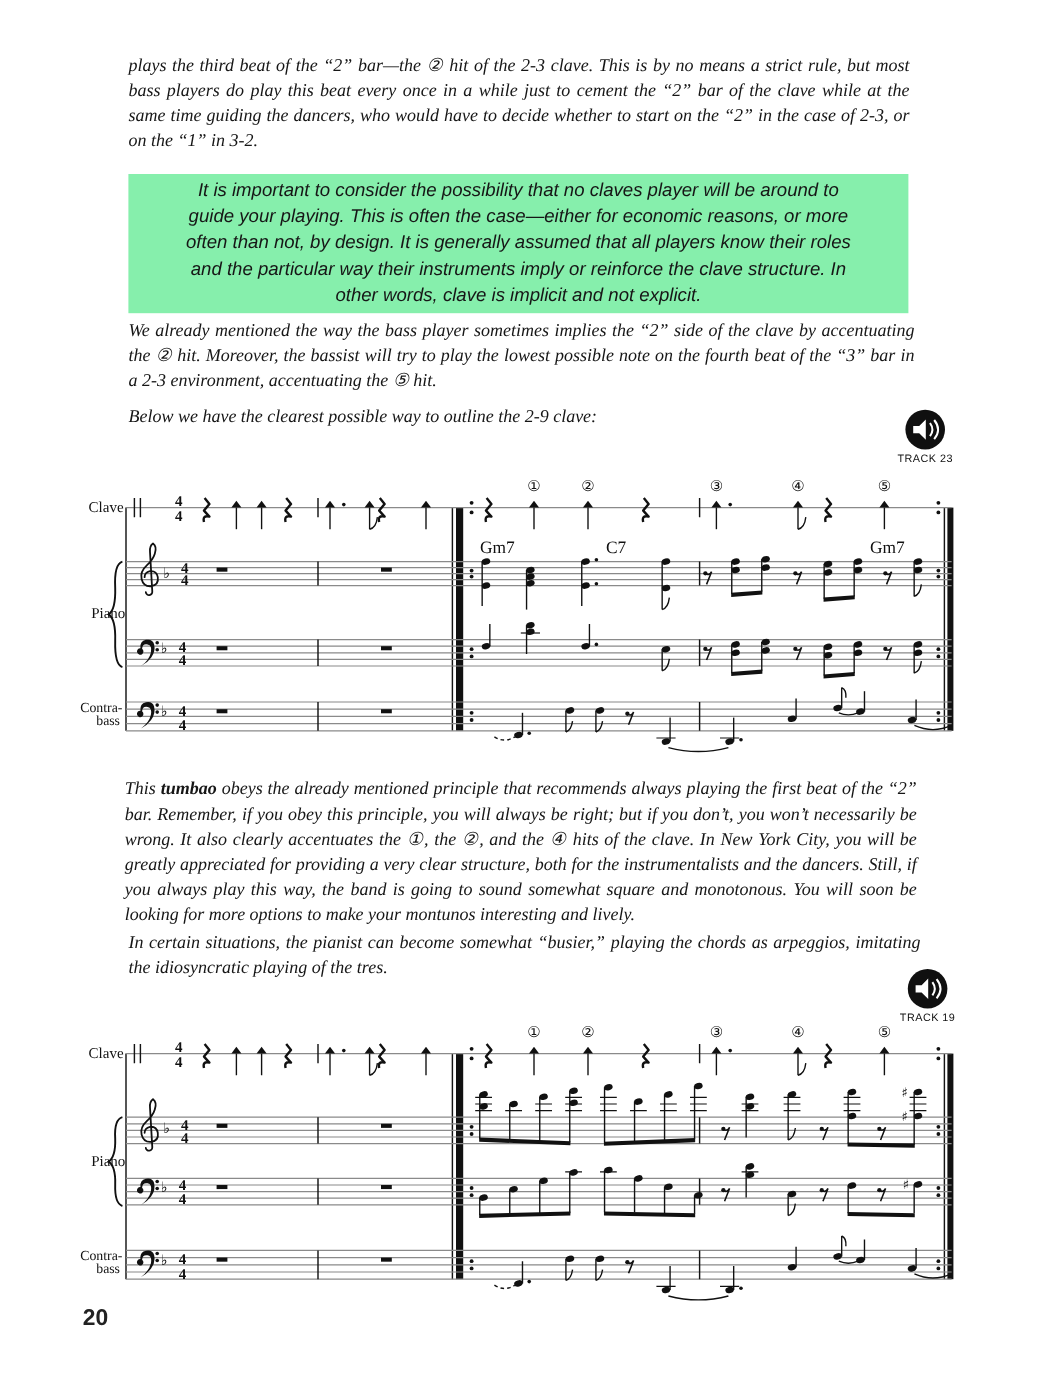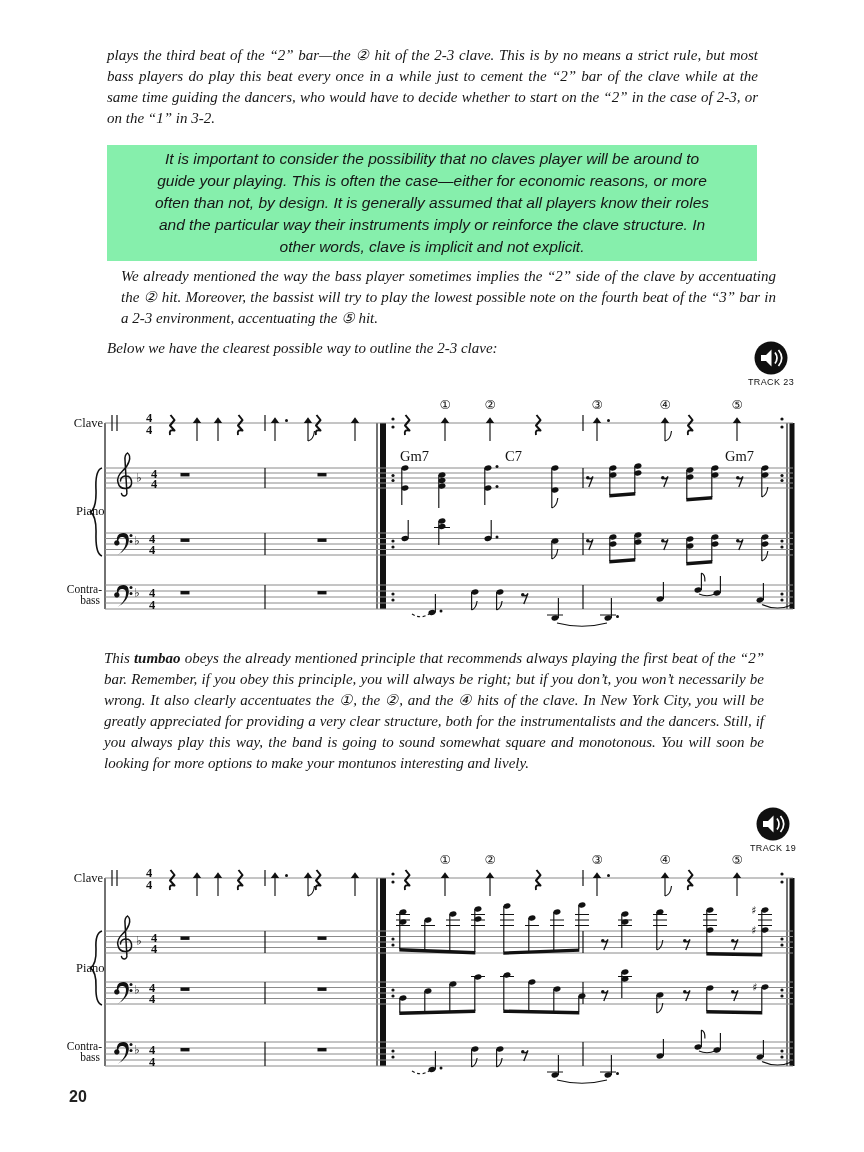--- a/index.html
+++ b/index.html
@@ -6,21 +6,21 @@
   .page{position:relative;width:864px;height:1152px;background:#ffffff;overflow:hidden;
         font-family:"Liberation Serif",serif;color:#161616;}
   .abs{position:absolute;}
   p.body{margin:0;font-size:15px;line-height:21px;text-align:justify;font-style:italic;}
   .callout{background:#86efac;font-family:"Liberation Sans",sans-serif;font-style:italic;
            font-size:15.5px;line-height:22px;text-align:center;padding:3px 44px;box-sizing:border-box;}
   h2.sec{margin:0;font-family:"Liberation Sans",sans-serif;font-weight:bold;font-size:21px;
          letter-spacing:1.2px;word-spacing:2px;color:#111;}
   .tracklabel{font-family:"Liberation Sans",sans-serif;font-size:9px;letter-spacing:.4px;
               text-align:center;color:#111;}
-  .pageno{font-family:"Liberation Sans",sans-serif;font-weight:bold;font-size:16px;color:#222;}
+  .pageno{font-family:"Liberation Sans",sans-serif;font-weight:bold;font-size:19px;color:#222;}
   .b{font-weight:bold;}
   
   .sl{stroke:#8a8a8a;stroke-width:1;}          
   .lg{stroke:#111;stroke-width:1;}             
   .bl{stroke:#141414;stroke-width:1.2;}        
   .st{stroke:#111;stroke-width:1.15;fill:none;}
   .blk{fill:#111;}
   .tie{fill:none;stroke:#111;stroke-width:1.2;}
   .dtie{stroke-dasharray:3 2.6;}
   text{fill:#111;}
@@ -34,23 +34,23 @@
 </style>
 </head>
 <body>
 
 <div class="page">
 
   <p class="body abs" style="left:107px;top:45px;width:651px;">plays the third beat of the “2” bar—the ② hit of the 2-3 clave. This is by no means a strict rule, but most bass players do play this beat every once in a while just to cement the “2” bar of the clave while at the same time guiding the dancers, who would have to decide whether to start on the “2” in the case of 2-3, or on the “1” in 3-2.</p>
 
   <div class="callout abs" style="left:107px;top:145px;width:650px;">It is important to consider the possibility that no claves player will be around to guide your playing. This is often the case—either for economic reasons, or more often than not, by design. It is generally assumed that all players know their roles and the particular way their instruments imply or reinforce the clave structure. In other words, clave is implicit and not explicit.</div>
 
-  <p class="body abs" style="left:121px;top:266px;width:655px;">We already mentioned the way the bass player sometimes implies the “2” side of the clave by accentuating the ② hit. Moreover, the bassist will try to play the lowest possible note on the fourth beat of the “3” bar in a 2-3 environment, accentuating the ⑤ hit.</p>
-
-  <p class="body abs" style="left:107px;top:338px;width:655px;text-align:left;">Below we have the clearest possible way to outline the 2-3 clave:</p>
+  <p class="body abs" style="left:107px;top:266px;width:655px;">We already mentioned the way the bass player sometimes implies the “2” side of the clave by accentuating the ② hit. Moreover, the bassist will try to play the lowest possible note on the fourth beat of the “3” bar in a 2-3 environment, accentuating the ⑤ hit.</p>
+
+  <p class="body abs" style="left:107px;top:338px;width:655px;text-align:left;">Below we have the clearest possible way to outline the 2-9 clave:</p>
 
 
   <svg class="abs" style="left:751px;top:339px;" width="40" height="40" viewBox="0 0 40 40">
     <g>
       <circle cx="20" cy="19" r="16.5" fill="#101010"></circle>
       <polygon points="10,16 15,16 20.5,10.5 20.5,27.5 15,22 10,22" fill="#fff"></polygon>
       <path d="M24 13.5 q4 5.5 0 11 M27.5 11 q6.5 8 0 16" stroke="#fff" stroke-width="1.7" fill="none"></path>
     </g>
   </svg>
   <div class="tracklabel abs" style="left:731px;top:377px;width:80px;">TRACK 23</div>
@@ -271,20 +271,21 @@
       <use href="#nhg" x="705" y="144"></use>
         <use href="#nhg" x="705" y="151"></use>
       <path class="st" d="M701.8 144V168 M701.8 168 q5 -1.5 6 -10"></path>
     </g>
 
     <use href="#cbass-line" y="192"></use>
   </svg>
 
   <p class="body abs" style="left:104px;top:648px;width:660px;"><span>This </span><span class="b">tumbao</span><span> obeys the already mentioned principle that recommends always playing the first beat of the “2” bar. Remember, if you obey this principle, you will always be right; but if you don’t, you won’t necessarily be wrong. It also clearly accentuates the ①, the ②, and the ④ hits of the clave. In New York City, you will be greatly appreciated for providing a very clear structure, both for the instrumentalists and the dancers. Still, if you always play this way, the band is going to sound somewhat square and monotonous. You will soon be looking for more options to make your montunos interesting and lively.</span></p>
 
+  <p class="body abs" style="left:107px;top:776px;width:660px;">In certain situations, the pianist can become somewhat “busier,” playing the chords as arpeggios, imitating the idiosyncratic playing of the tres.</p>
 
 
   <svg class="abs" style="left:753px;top:805px;" width="40" height="40" viewBox="0 0 40 40">
     <g>
       <circle cx="20" cy="19" r="16.5" fill="#101010"></circle>
       <polygon points="10,16 15,16 20.5,10.5 20.5,27.5 15,22 10,22" fill="#fff"></polygon>
       <path d="M24 13.5 q4 5.5 0 11 M27.5 11 q6.5 8 0 16" stroke="#fff" stroke-width="1.7" fill="none"></path>
     </g>
   </svg>
   <div class="tracklabel abs" style="left:733px;top:843px;width:80px;">TRACK 19</div>

